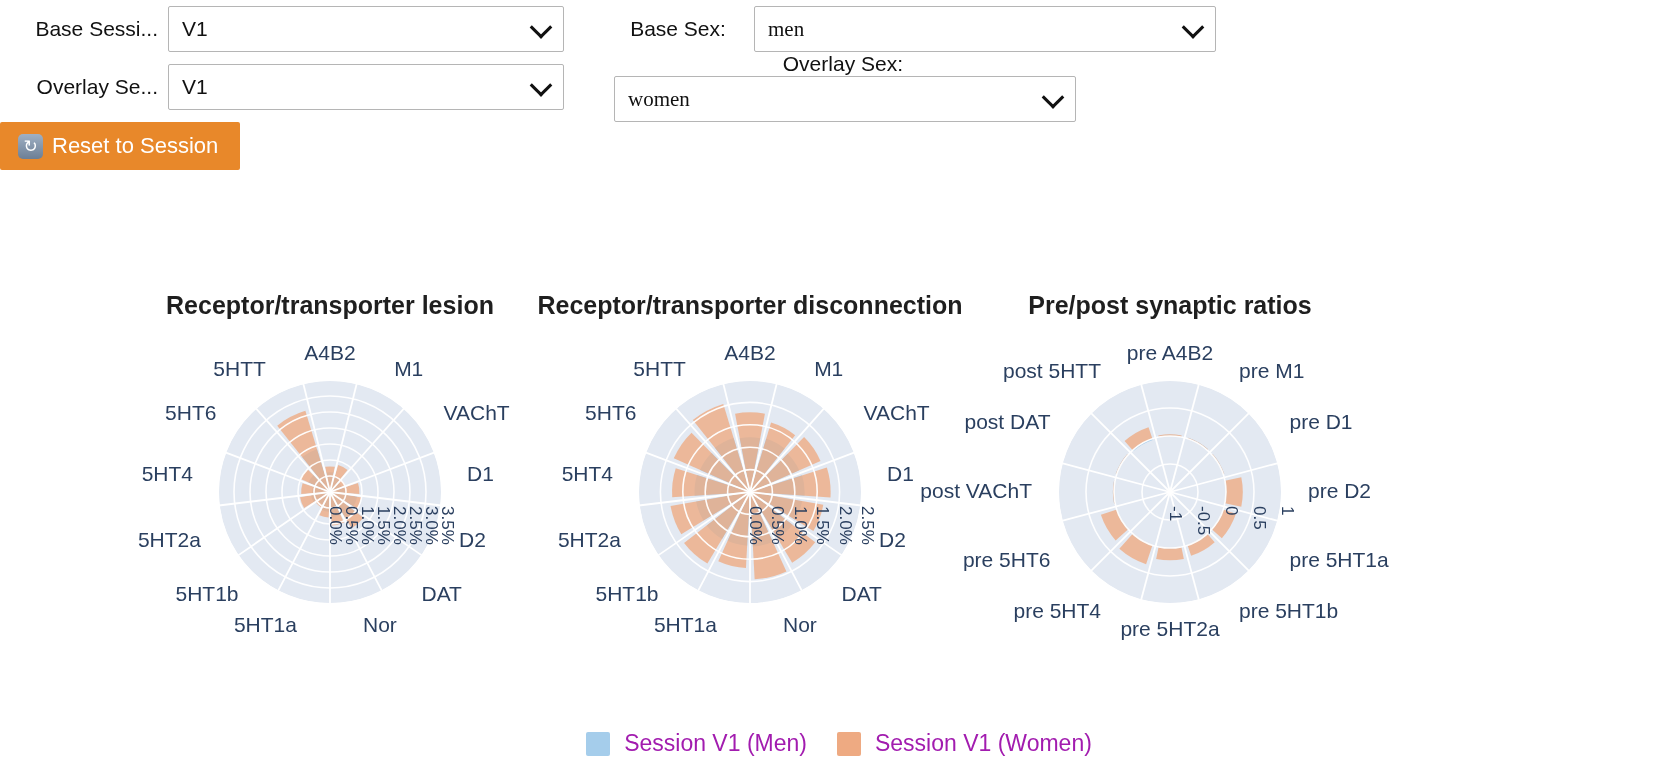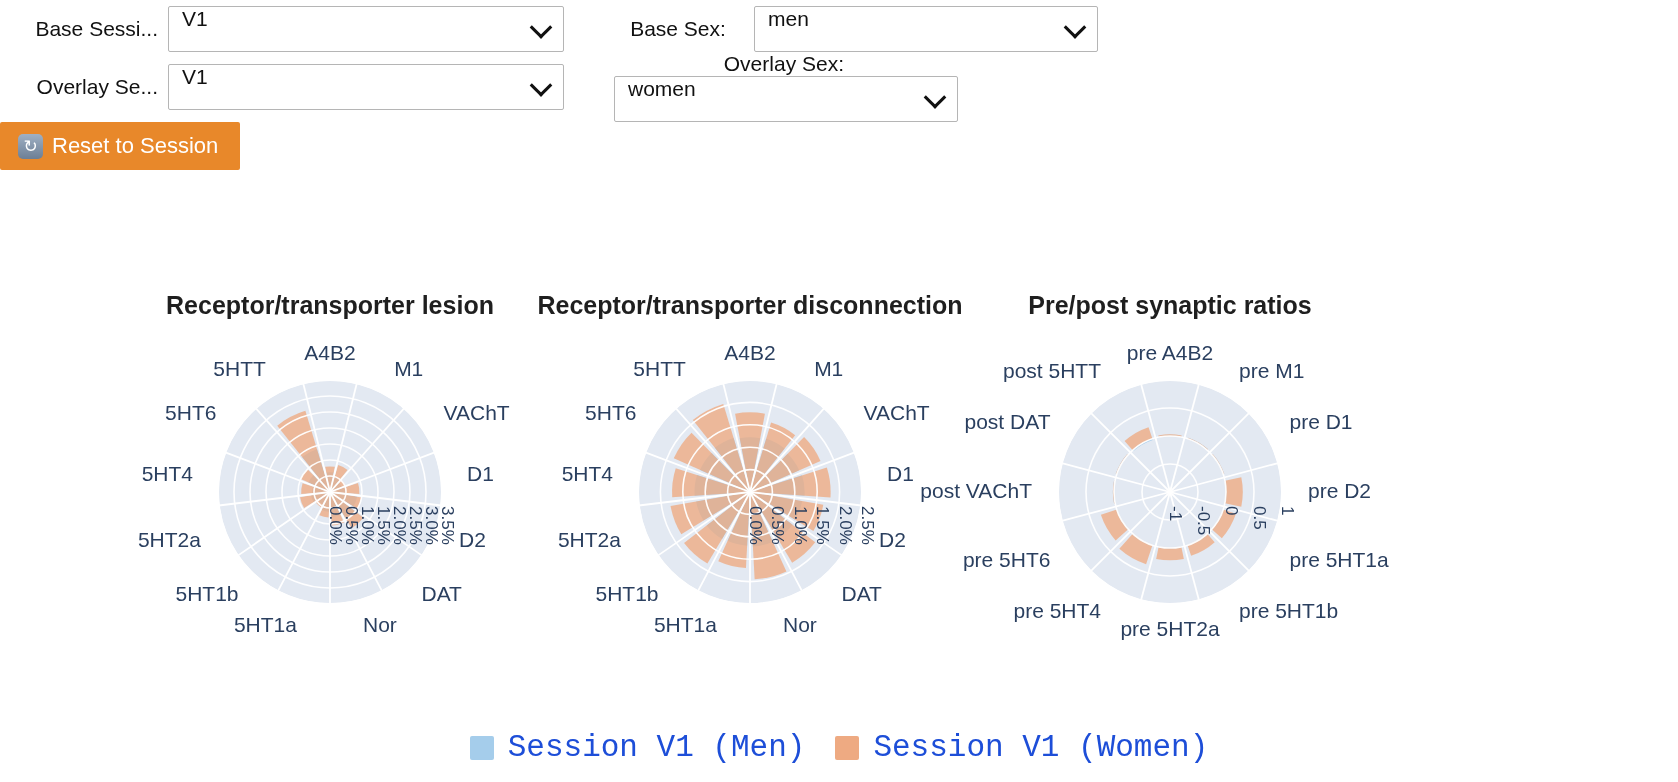--- a/index.html
+++ b/index.html
@@ -21,27 +21,27 @@
     text-align:right; padding-right:10px;
   }
   .lbl-base-session { width:168px; }
   .lbl-overlay-session { width:168px; }
   .lbl-base-sex { width:140px; padding-right:12px;text-align:center; }
   .lbl-overlay-sex { width:140px; padding-right:12px; }
 
   .select-box {
     position:relative; height:46px; background:#fff;
     border:1px solid #b5b5b5; border-radius:2px;
-    display:flex; align-items:flex-start;
+    display:flex; align-items:center;
     padding:0 40px 0 13px;
     font-size:21px; color:#111;
     cursor:pointer; user-select:none;
   }
   .sel-session { width:396px; }
-  .sel-sex { width:344px; }
+  .sel-sex { width:462px;font-family:Liberation Serif, serif; }
   .chev {
     position:absolute; right:14px; top:50%; width:16px; height:16px;
     transform: translateY(-60%) rotate(45deg);
     border-right:3px solid #111; border-bottom:3px solid #111;
     pointer-events:none;
   }
 
   .reset-btn {
     margin-top:6px;
     display:inline-flex; align-items:center; gap:9px;
@@ -70,21 +70,21 @@
   }
   .polar-wrap { position:relative; width:450px; height:352px; }
   svg { display:block; overflow:visible; }
 
   .legend {
     position:absolute; left:0; top:730px; width:1678px;
     display:flex; align-items:center; justify-content:center; gap:30px;
   }
   .legend-item { display:flex; align-items:center; gap:14px; }
   .legend-swatch { width:24px; height:24px; border-radius:2px; }
-  .legend-text { font-size:31px; color:#1d4ed8; font-family:Liberation Mono, monospace; }
+  .legend-text { font-size:23px; color:#a21caf; font-family:Liberation Sans, sans-serif; }
 </style>
 </head>
 <body>
 
 <div class="page">
 
   <div class="controls">
 
     <div class="ctrl-row">
       <div class="ctrl-group">

